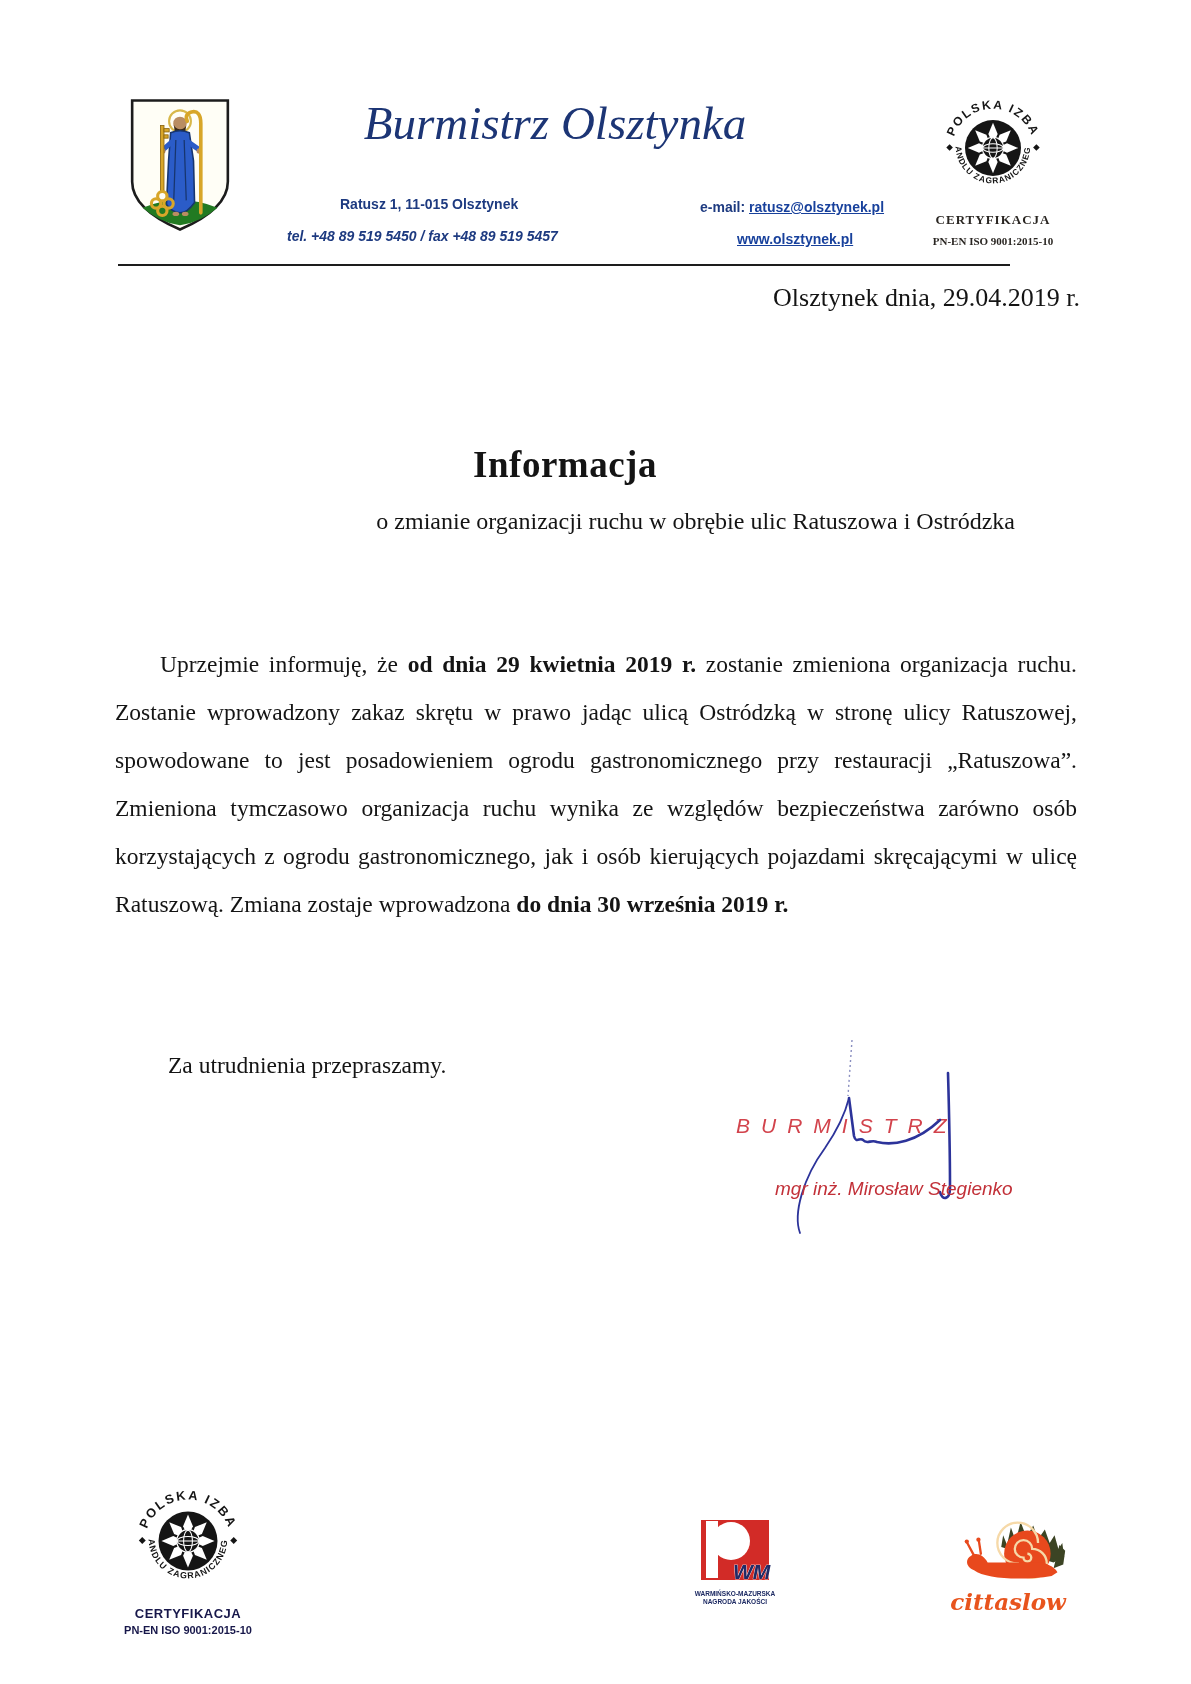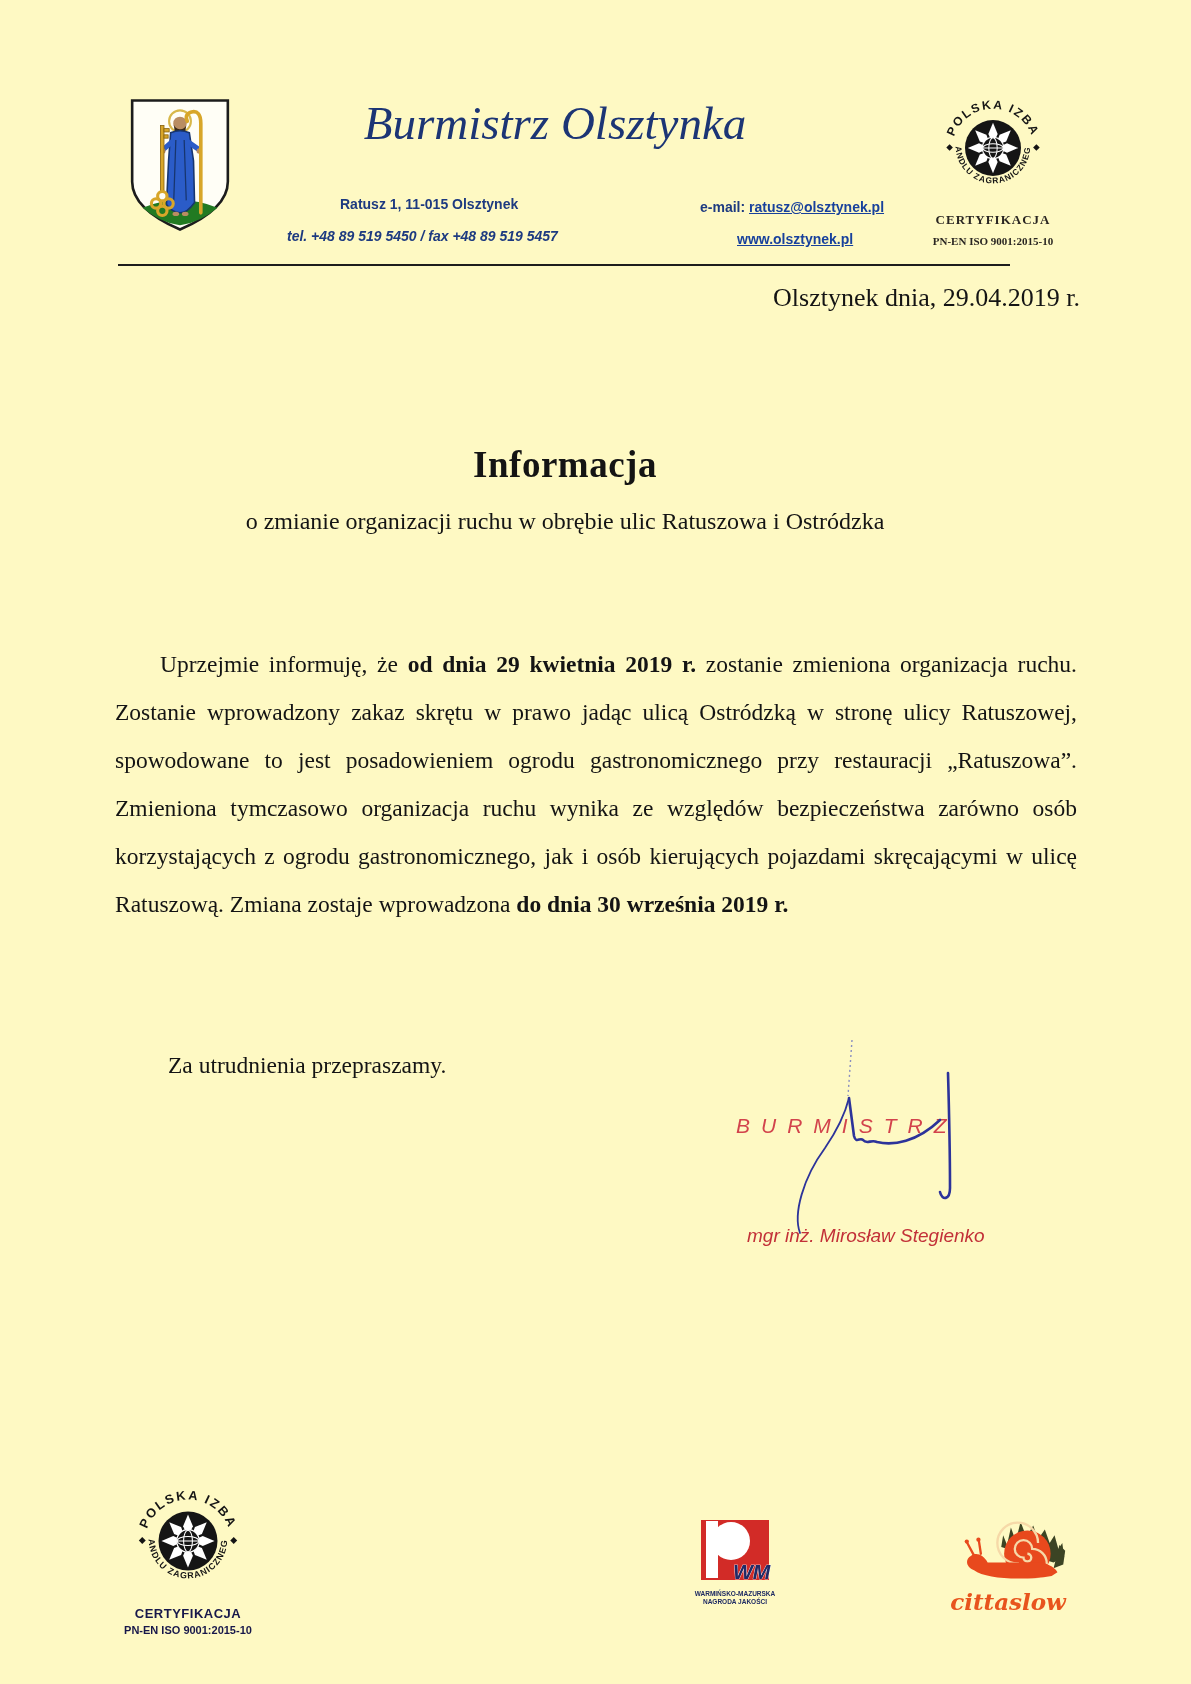--- a/index.html
+++ b/index.html
@@ -1,16 +1,16 @@
 <!DOCTYPE html>
 <html><head>
 <meta charset="utf-8">
 <style>
   html,body{margin:0;padding:0;background:#8a8a8a;}
-  .page{position:relative;width:1191px;height:1684px;background:#fef9c3;margin:0 auto;
+  .page{position:relative;width:1191px;height:1684px;background:#ffffff;margin:0 auto;
         font-family:"Liberation Serif",serif;color:#141414;overflow:hidden;}
   .abs{position:absolute;}
 
   
   .main-title{font-style:italic;font-size:47px;color:#1c3575;text-align:center;white-space:nowrap;}
   .contact{font-family:"Liberation Sans",sans-serif;font-weight:bold;font-size:14px;color:#1d3a80;white-space:nowrap;}
   .linkish{text-decoration:underline;color:#18419c;cursor:pointer;}
   .rule{background:#1d1d1d;height:2px;}
 
   
@@ -114,38 +114,38 @@
     <div class="cert-label" style="font-size:13px;margin-top:4px;font-family:'Liberation Serif',serif;letter-spacing:1px;">CERTYFIKACJA</div>
     <div class="cert-label" style="font-size:11px;margin-top:7px;font-family:'Liberation Serif',serif;">PN-EN ISO 9001:2015-10</div>
   </div>
 
   <div class="abs rule" style="left:118px;top:264px;width:892px;"></div>
 
   <div class="abs date-line" style="left:580px;top:283px;width:500px;">Olsztynek dnia, 29.04.2019 r.</div>
 
   <div class="abs doc-title" style="left:115px;top:443px;width:900px;">Informacja</div>
 
-  <div class="abs doc-subtitle" style="left:115px;top:508px;width:900px;">o zmianie organizacji ruchu w obrębie ulic Ratuszowa i Ostródzka</div>
+  <div class="abs doc-subtitle" style="left:115px;top:508px;width:900px;text-align:right;">o zmianie organizacji ruchu w obrębie ulic Ratuszowa i Ostródzka</div>
 
   <div class="abs body-text" style="left:115px;top:640px;width:962px;">
     <span>Uprzejmie informuję, że </span><b>od dnia 29 kwietnia 2019 r.</b><span> zostanie zmieniona organizacja ruchu. Zostanie wprowadzony zakaz skrętu w prawo jadąc ulicą Ostródzką w stronę ulicy Ratuszowej, spowodowane to jest posadowieniem ogrodu gastronomicznego przy restauracji „Ratuszowa”. Zmieniona tymczasowo organizacja ruchu wynika ze względów bezpieczeństwa zarówno osób korzystających z ogrodu gastronomicznego, jak i osób kierujących pojazdami skręcającymi w ulicę Ratuszową. Zmiana zostaje wprowadzona </span><b>do dnia 30 września 2019 r.</b>
   </div>
 
   <div class="abs apology" style="left:168px;top:1052px;">Za utrudnienia przepraszamy.</div>
 
   <div class="abs stamp" style="left:736px;top:1114px;font-style:italic;">BURMISTRZ</div>
 
   <svg class="abs" style="left:735px;top:1028px;" width="260" height="215" viewBox="0 0 260 215">
     <path d="M117,12 L113,68" stroke="#8a8fc0" stroke-width="1.4" fill="none" stroke-dasharray="2,3"></path>
     <path d="M65,205 C58,186 68,150 90,120 C101,104 110,86 114,70" stroke="#2c339a" stroke-width="1.8" fill="none" stroke-linecap="round"></path>
     <path d="M114,70 C116,86 118,100 119,108 C121,116 125,109 128,112 C132,117 136,111 142,114 C158,118 182,114 205,92" stroke="#2c339a" stroke-width="2.6" fill="none" stroke-linecap="round"></path>
     <path d="M213,45 C214,80 215,122 215,160 C215,172 207,173 205,164" stroke="#2c339a" stroke-width="2.6" fill="none" stroke-linecap="round"></path>
   </svg>
 
-  <div class="abs sig-name" style="left:747px;top:1178px;margin-top:47px;">mgr inż. Mirosław Stegienko</div>
+  <div class="abs sig-name" style="left:775px;top:1178px;">mgr inż. Mirosław Stegienko</div>
 
   <div class="abs cert-wrap cert-bottom" style="left:100px;top:1482px;width:176px;">
     <svg width="118" height="118" viewBox="0 0 120 120">
       <defs>
         <path id="c2t" d="M16,62 A44,44 0 1 1 104,62" fill="none"></path>
         <path id="c2b" d="M20,58 A40,40 0 0 0 100,58" fill="none"></path>
       </defs>
       <text class="ring-text" font-size="13" letter-spacing="2">
         <textPath href="#c2t" startOffset="50%" text-anchor="middle">POLSKA IZBA</textPath>
       </text>

